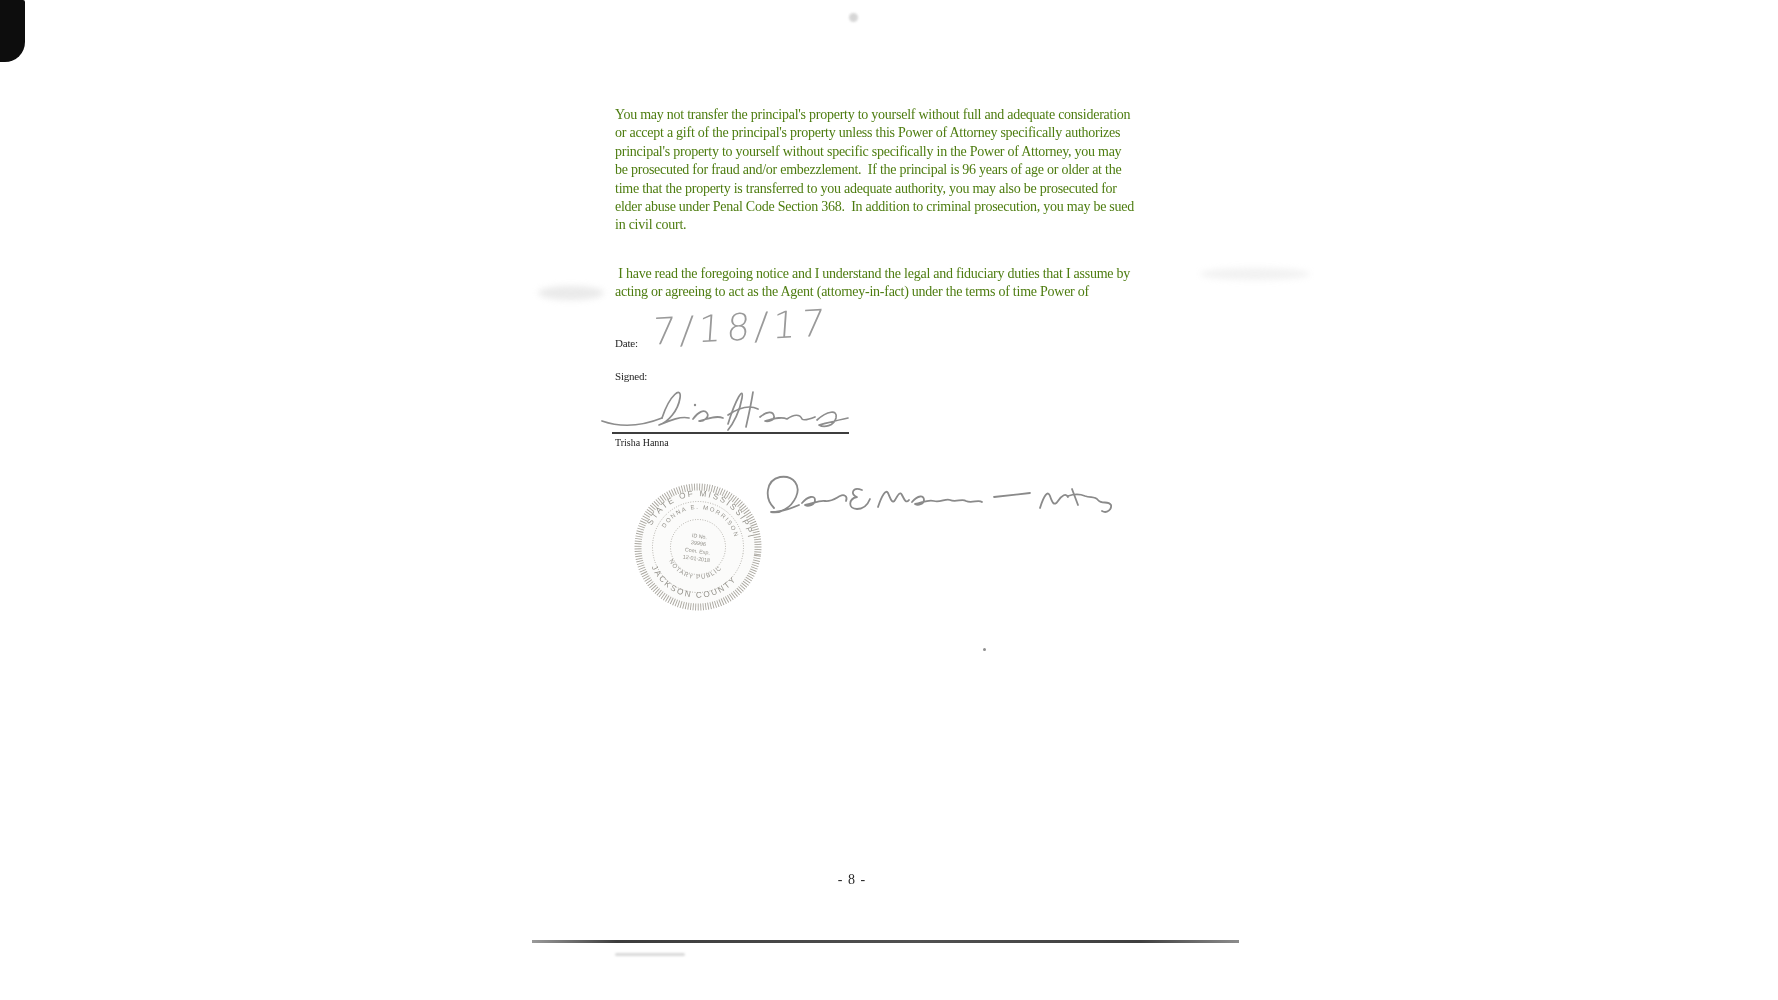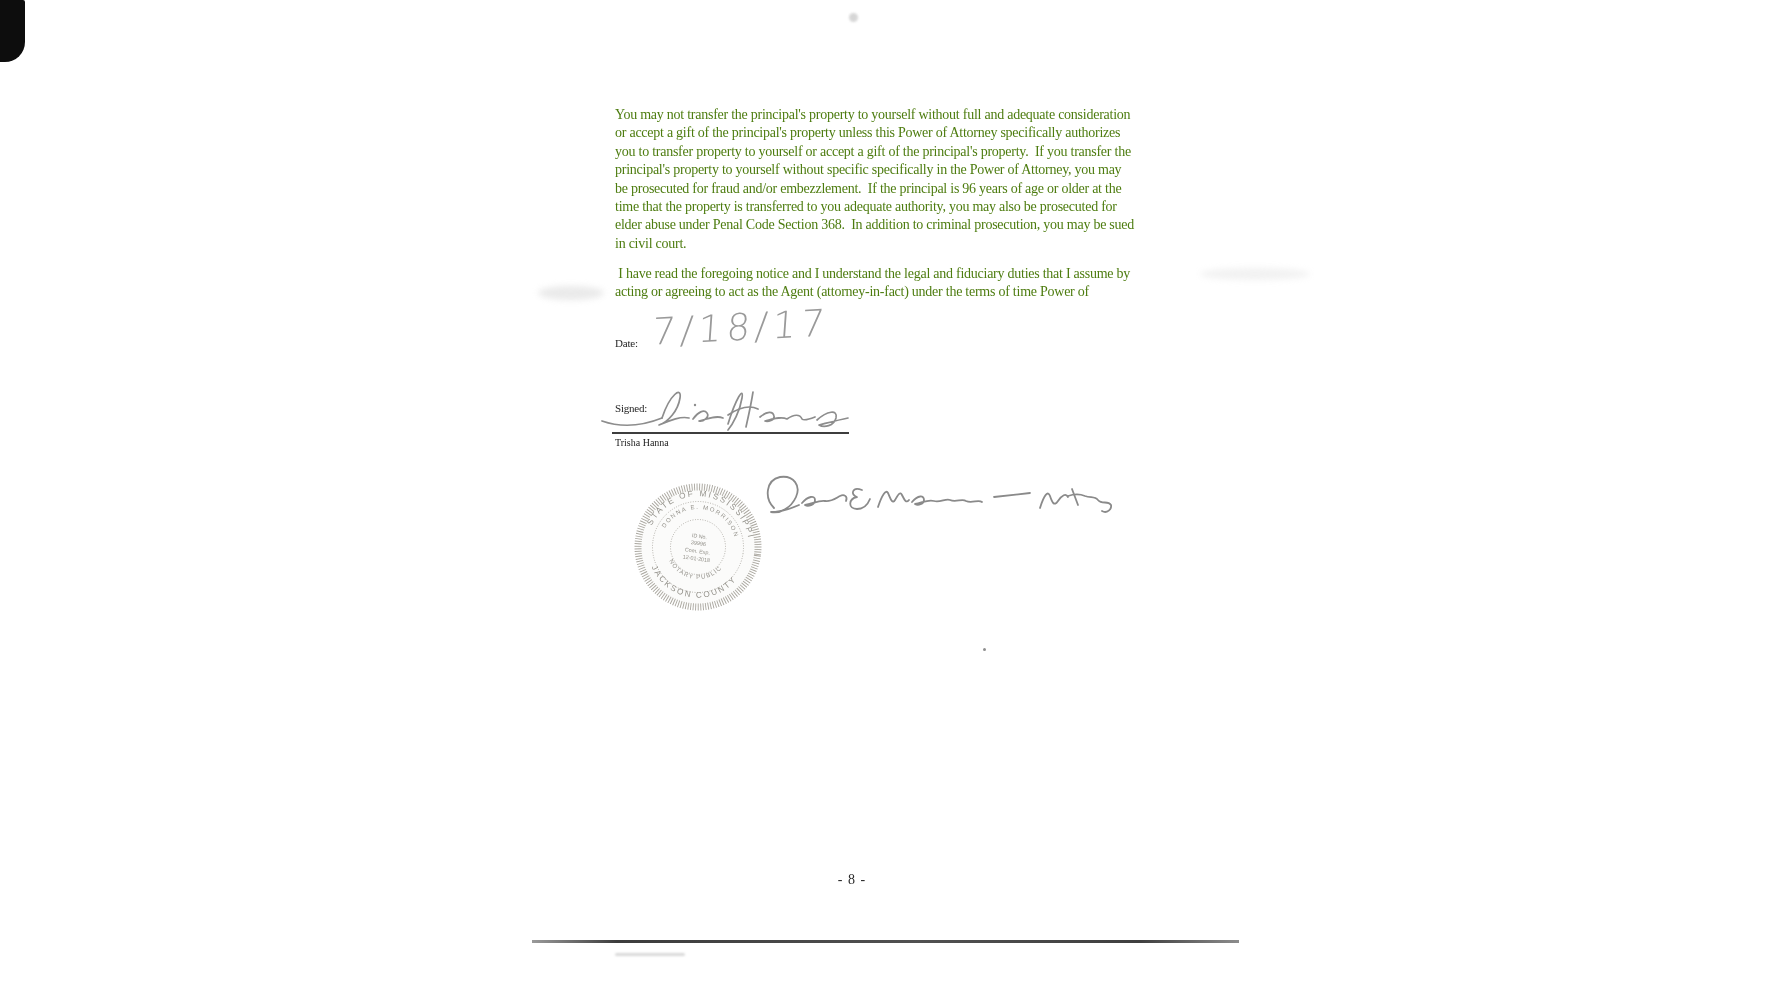--- a/index.html
+++ b/index.html
@@ -8,21 +8,21 @@
   .sheet{position:absolute;inset:0;background:#ffffff;}
 
   
   .para{position:absolute;left:615px;font-size:14px;line-height:18.4px;letter-spacing:-0.25px;color:#4d7c0f;}
   .para .tline{white-space:pre;}
   .notice{top:106px;}
   .ack{top:265px;}
 
   .label{position:absolute;left:615px;font-size:11px;color:#1f1f1f;letter-spacing:-0.2px;}
   .date-label{top:337px;}
-  .signed-label{top:370px;margin-top:32px;}
+  .signed-label{top:370px;}
 
   .hand-date{position:absolute;left:652px;top:306px;font-size:37px;color:#9a9a9a;
              font-family:"DejaVu Sans",sans-serif;font-weight:300;letter-spacing:5px;
              transform:rotate(-3deg) skewX(-7deg);white-space:pre;}
 
   .sig-svg{position:absolute;left:598px;top:378px;}
   .sig-underline{position:absolute;left:612px;top:432px;width:237px;height:2px;background:#3d3d3d;}
   .printed-name{position:absolute;left:615px;top:437px;font-size:10px;color:#1c1c1c;}
 
   .stamp-svg{position:absolute;left:631px;top:480px;}
@@ -56,21 +56,20 @@
 
   <div class="corner-mark"></div>
   <div class="speck-top"></div>
   <div class="smudge a"></div>
   <div class="smudge b"></div>
   <div class="speck-dot"></div>
 
   <div class="para notice">
       <div class="tline">You may not transfer the principal's property to yourself without full and adequate consideration</div>
       <div class="tline">or accept a gift of the principal's property unless this Power of Attorney specifically authorizes</div>
-      <div class="tline">you to transfer property to yourself or accept a gift of the principal's property.  If you transfer the</div>
       <div class="tline">principal's property to yourself without specific specifically in the Power of Attorney, you may</div>
       <div class="tline">be prosecuted for fraud and/or embezzlement.  If the principal is 96 years of age or older at the</div>
       <div class="tline">time that the property is transferred to you adequate authority, you may also be prosecuted for</div>
       <div class="tline">elder abuse under Penal Code Section 368.  In addition to criminal prosecution, you may be sued</div>
       <div class="tline">in civil court.</div>
     </div>
 
   <div class="para ack">
       <div class="tline"> I have read the foregoing notice and I understand the legal and fiduciary duties that I assume by</div>
       <div class="tline">acting or agreeing to act as the Agent (attorney-in-fact) under the terms of time Power of</div>

